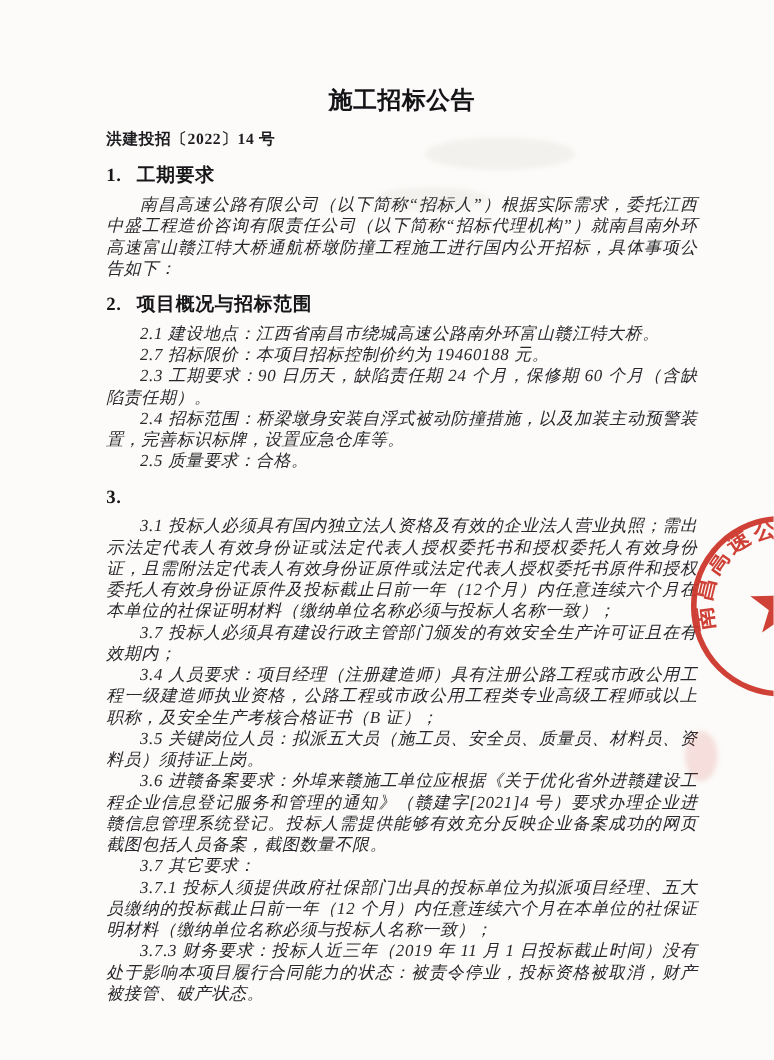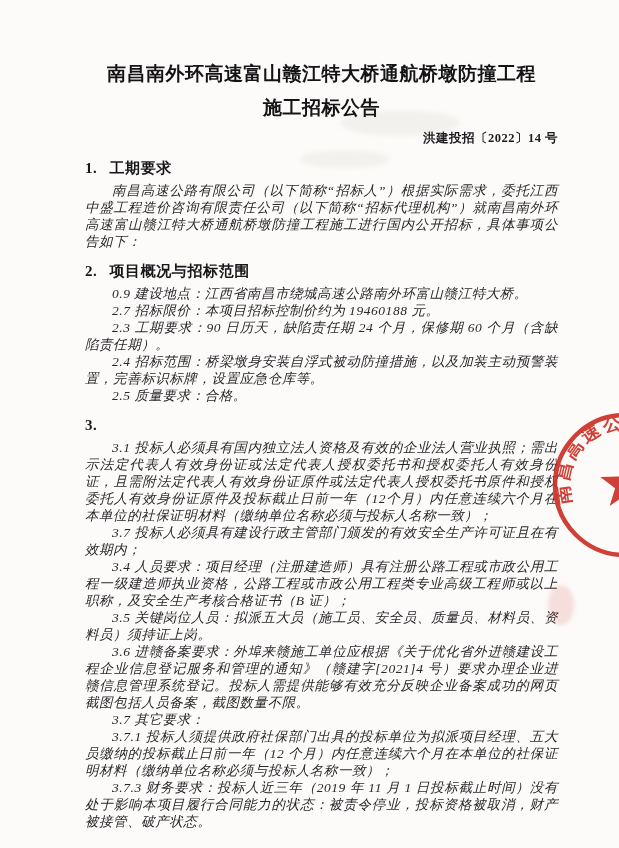--- a/index.html
+++ b/index.html
@@ -12,21 +12,21 @@
     overflow:hidden;
     font-family:"Liberation Serif","DejaVu Serif",serif;
     color:#26262a;
   }
   .title{
     font-size:19px;font-weight:700;text-align:center;
     letter-spacing:0.5px;line-height:27px;color:#141417;
   }
   .title-2{margin-top:7px;}
   .docnum{
-    margin-top:9px;text-align:right;
+    margin-top:9px;text-align:left;
     font-size:12.5px;font-weight:700;letter-spacing:0.5px;color:#1c1c20;
   }
   .sec-h{
     display:flex;gap:12px;align-items:baseline;
     font-size:15px;font-weight:700;color:#17171a;
     line-height:21px;margin:11px 0 3px 0;letter-spacing:0.6px;
   }
   .body-p{
     font-size:13.5px;line-height:17px;letter-spacing:0.55px;
     text-align:justify;text-indent:2em;margin:0;color:#28282c;font-style:italic;
@@ -47,38 +47,37 @@
 </style>
 </head>
 <body>
 
 <div class="page">
 
   <div class="smudge smudge-gray" style="left:340px;top:110px;width:120px;height:26px;"></div>
   <div class="smudge smudge-gray" style="left:300px;top:150px;width:90px;height:18px;"></div>
   <div class="smudge smudge-red" style="left:548px;top:585px;width:26px;height:40px;"></div>
 
-  <div class="title">南昌南外环高速富山赣江特大桥通航桥墩防撞工程</div>
   <div class="title title-2">施工招标公告</div>
   <div class="docnum">洪建投招〔2022〕14 号</div>
 
   <div>
     <div class="sec-h">
       <span>1.</span>
       <span>工期要求</span>
     </div>
     <p class="body-p">南昌高速公路有限公司（以下简称“招标人”）根据实际需求，委托江西中盛工程造价咨询有限责任公司（以下简称“招标代理机构”）就南昌南外环高速富山赣江特大桥通航桥墩防撞工程施工进行国内公开招标，具体事项公告如下：</p>
   </div>
 
   <div>
     <div class="sec-h">
       <span>2.</span>
       <span>项目概况与招标范围</span>
     </div>
-    <p class="body-p">0.9 建设地点：江西省南昌市绕城高速公路南外环富山赣江特大桥。</p>
+    <p class="body-p">2.1 建设地点：江西省南昌市绕城高速公路南外环富山赣江特大桥。</p>
     <p class="body-p">2.7 招标限价：本项目招标控制价约为 19460188 元。</p>
     <p class="body-p">2.3 工期要求：90 日历天，缺陷责任期 24 个月，保修期 60 个月（含缺陷责任期）。</p>
     <p class="body-p">2.4 招标范围：桥梁墩身安装自浮式被动防撞措施，以及加装主动预警装置，完善标识标牌，设置应急仓库等。</p>
     <p class="body-p">2.5 质量要求：合格。</p>
   </div>
 
   <div>
     <div class="sec-h">
       <span>3.</span>
     </div>

